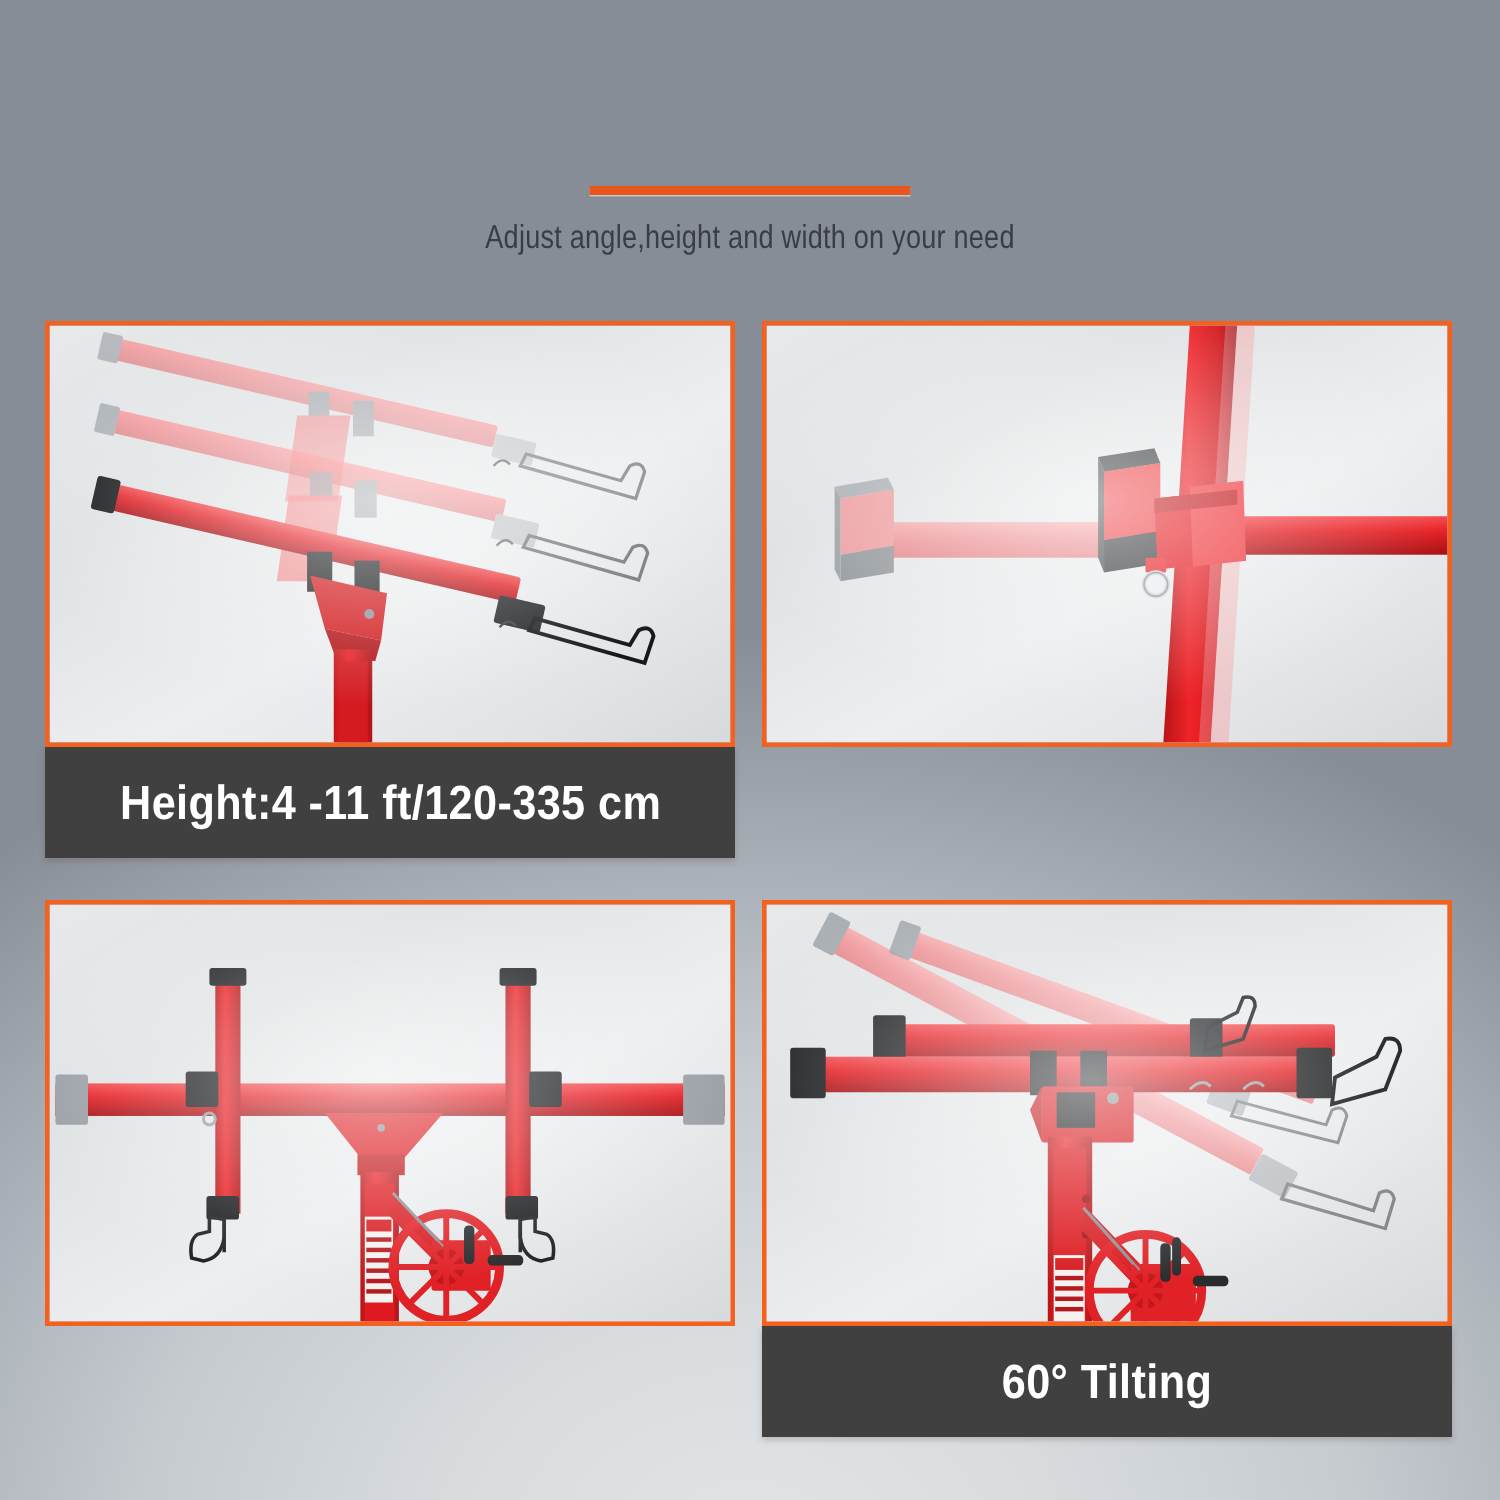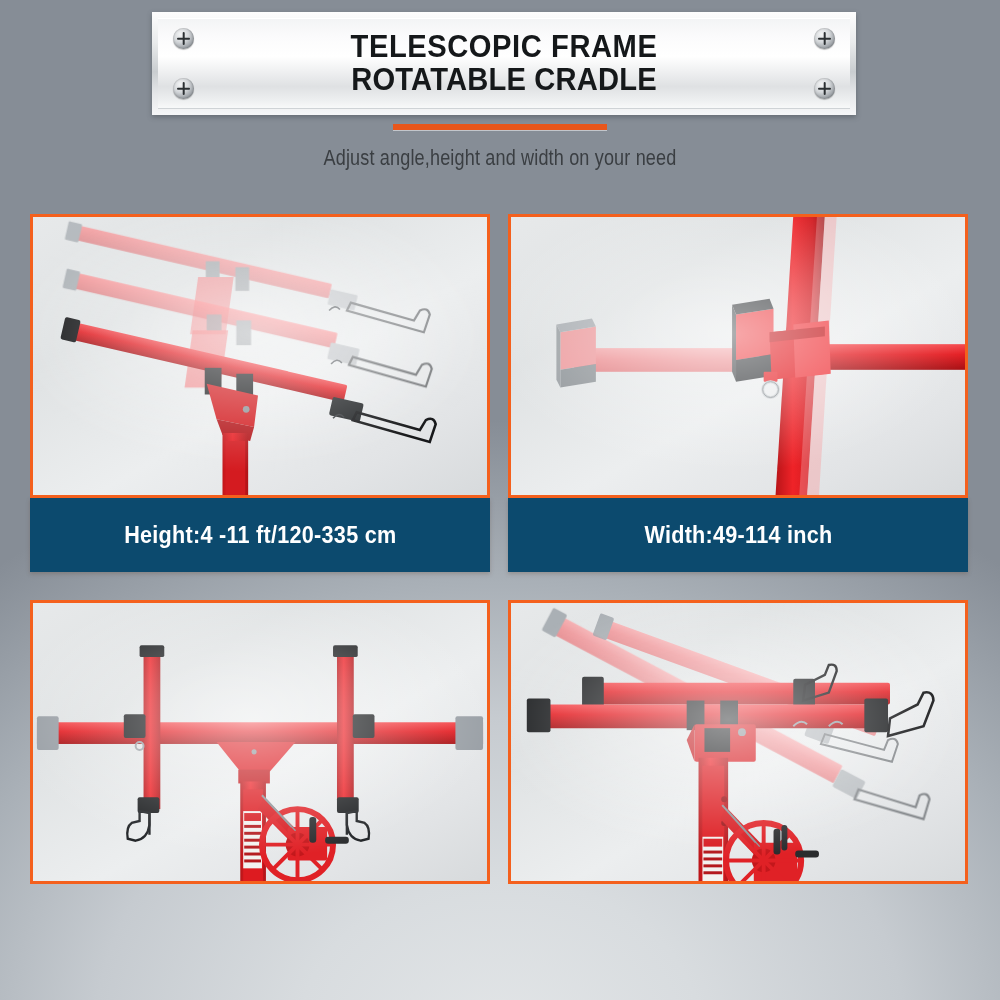--- a/index.html
+++ b/index.html
@@ -89,51 +89,36 @@
     background:linear-gradient(150deg,#e7e9ea 0%, #dfe2e3 28%, #eceeef 58%, #e2e4e6 82%, #d7dadc 100%);
     overflow:hidden;
   }
   .photo::after{
     content:""; position:absolute; inset:0;
     background:radial-gradient(ellipse 86% 80% at 48% 42%, rgba(255,255,255,.55) 0%, rgba(255,255,255,0) 62%);
     pointer-events:none;
   }
   .caption{
     flex:1 1 auto;
-    background:#0c4a6e;
+    background:#404040;
     display:flex; align-items:center; justify-content:center;
-    color:#fff; font-weight:bold; font-size:24px;
+    color:#fff; font-weight:bold; font-size:32px;
     letter-spacing:.3px;
     box-shadow:0 2px 4px rgba(90,60,40,.25);
   }
   .caption span{ display:inline-block; transform:scaleX(.9); white-space:nowrap; }
 
   
   .art{ position:absolute; inset:0; width:100%; height:100%; display:block; }
 </style>
 </head>
 <body>
 
 <div class="header">
 
-  <div class="plate-wrap">
-    <div class="plate-frame">
-      <div class="plate-face"></div>
-
-      <div class="screw tl"></div>
-      <div class="screw bl"></div>
-      <div class="screw tr"></div>
-      <div class="screw br"></div>
-
-      <div class="plate-title">
-        <div class="l1">TELESCOPIC FRAME</div>
-        <div class="l2">ROTATABLE CRADLE</div>
-      </div>
-    </div>
-  </div>
 
   <div class="accent-bar"></div>
 
   <div class="subtitle">Adjust angle,height and width on your need</div>
 </div>
 
 <div class="grid">
 
   <div class="card">
     <div class="photo">
@@ -256,23 +241,20 @@
           <path d="M286 110 L322 106 L324 160 L288 164 Z" fill="#f03a3f"></path>
           <path d="M262 118 L318 112 L318 122 L262 128 Z" fill="#c3171b"></path>
         </g>
 
         <g>
           <rect x="256" y="158" width="14" height="10" rx="1" fill="#e8262b"></rect>
           <circle cx="263" cy="176" r="8" fill="none" stroke="#cfd3d6" stroke-width="3"></circle>
           <circle cx="263" cy="176" r="8" fill="none" stroke="#8d9297" stroke-width="1"></circle>
         </g>
       </svg>
-    </div>
-    <div class="caption">
-      <span>Width:49-114 inch</span>
     </div>
   </div>
 
   <div class="card">
     <div class="photo">
       <svg class="art" viewBox="0 0 460 284" preserveAspectRatio="xMidYMid slice">
         <defs>
           <linearGradient id="hBar" x1="0" y1="0" x2="0" y2="1">
             <stop offset="0%" stop-color="#f5484c"></stop>
               <stop offset="42%" stop-color="#e31d22"></stop>
@@ -435,15 +417,18 @@
             <path d="M283 235 L229 289"></path>
           </g>
           <path d="M214 206 L248 244" stroke="#8d9297" stroke-width="2" fill="none"></path>
           <path d="M218 210 L252 248" stroke="#8d9297" stroke-width="1.4" fill="none"></path>
           <rect x="288" y="252" width="24" height="7" rx="3" fill="#2a2c2e"></rect>
           <rect x="266" y="230" width="7" height="26" rx="3" fill="#2a2c2e"></rect>
           <rect x="274" y="226" width="6" height="26" rx="3" fill="#2a2c2e"></rect>
         </g>
       </svg>
     </div>
+    <div class="caption">
+      <span>60° Tilting</span>
+    </div>
   </div>
 
 </div>
 
 </body></html>

